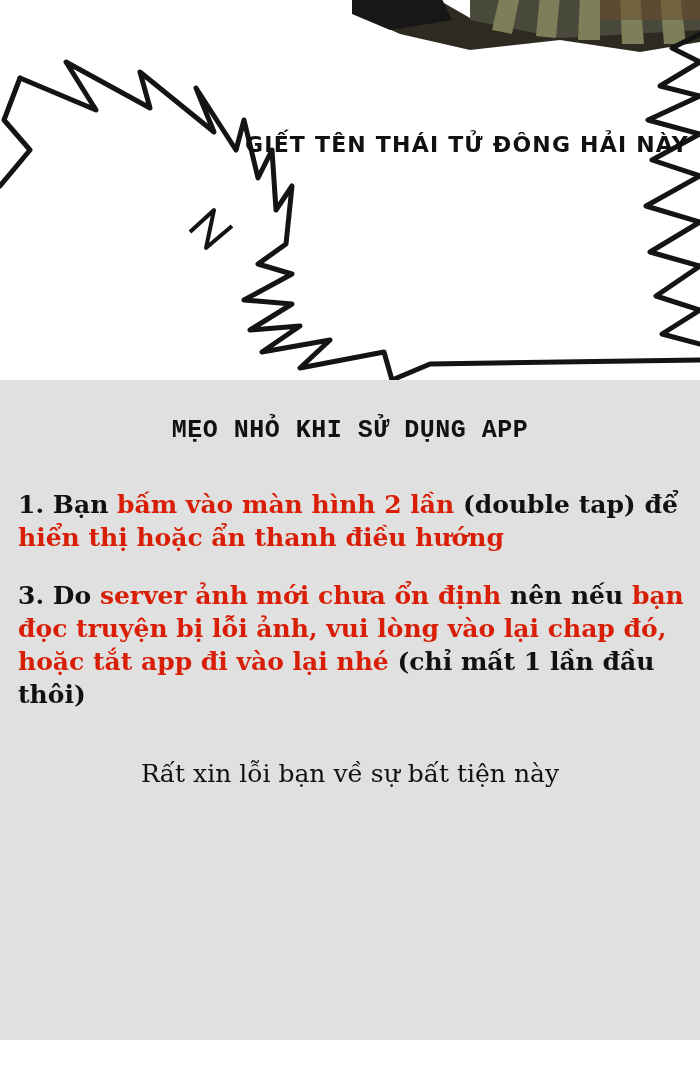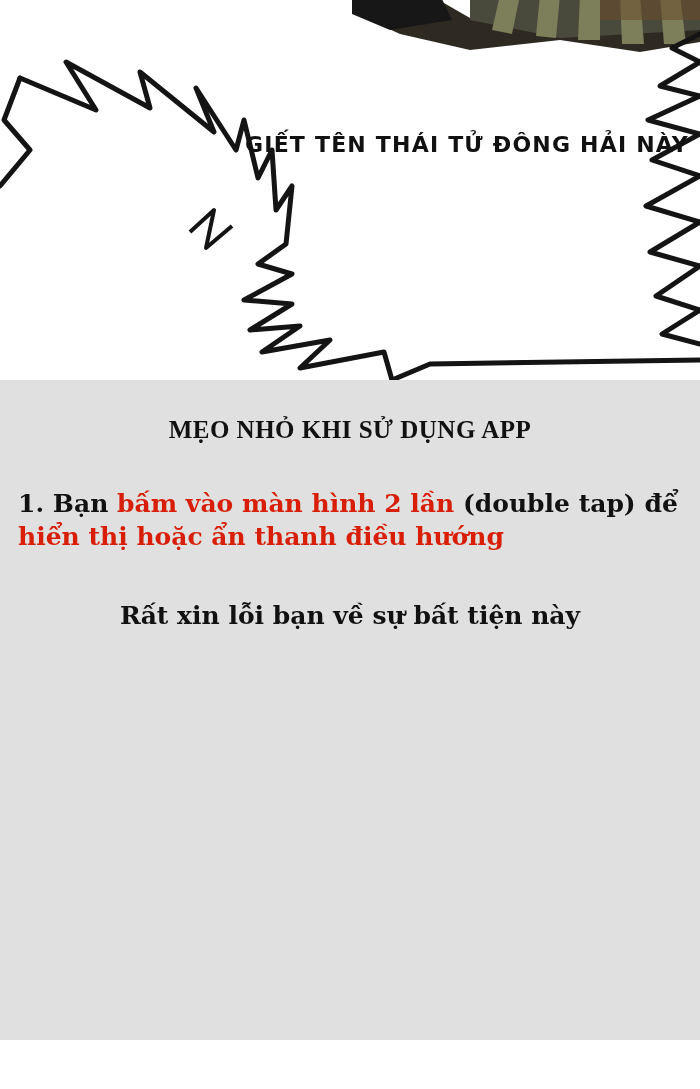--- a/index.html
+++ b/index.html
@@ -49,21 +49,21 @@
   .notice {
     position: relative;
     width: 700px;
     height: 660px;
     background: #e0e0e0;
     padding: 0;
     box-sizing: border-box;
   }
   .notice-title {
     text-align: center;
-    font-family: Liberation Serif, serif;
+    font-family: Liberation Mono, monospace;
     font-weight: bold;
     font-size: 25px;
     color: #111111;
     padding-top: 36px;
     letter-spacing: 0.5px;
   }
   .notice-list {
     margin: 0;
     padding: 18px 16px 0 18px;
   }
@@ -74,21 +74,21 @@
     line-height: 1.32;
     color: #111111;
     margin-bottom: 20px;
   }
   .notice-item .hl {
     color: #d81e06;
   }
   .notice-footer {
     text-align: center;
     font-family: "DejaVu Serif", serif;
-    font-weight: bold;
+    font-weight: normal;
     font-size: 25px;
     color: #111111;
     padding-top: 28px;
   }
 
   .footer-strip {
     width: 700px;
     height: 49px;
     background: #ffffff;
   }
@@ -166,20 +166,23 @@
 
     <div class="notice-title">MẸO NHỎ KHI SỬ DỤNG APP</div>
 
     <div class="notice-list">
 
       <p class="notice-item">
         <span>1. Bạn </span><span class="hl">bấm vào màn hình 2 lần</span><span> (double tap) để </span><span class="hl">hiển thị hoặc ẩn thanh điều hướng</span>
       </p>
 
 
+      <p class="notice-item">
+        <span>3. Do </span><span class="hl">server ảnh mới chưa ổn định</span><span> nên nếu </span><span class="hl">bạn đọc truyện bị lỗi ảnh, vui lòng vào lại chap đó, hoặc tắt app đi vào lại nhé</span><span> (chỉ mất 1 lần đầu thôi)</span>
+      </p>
 
 
     </div>
 
     <div class="notice-footer">Rất xin lỗi bạn về sự bất tiện này</div>
   </div>
 
   <div class="footer-strip"></div>
 
 </div>

